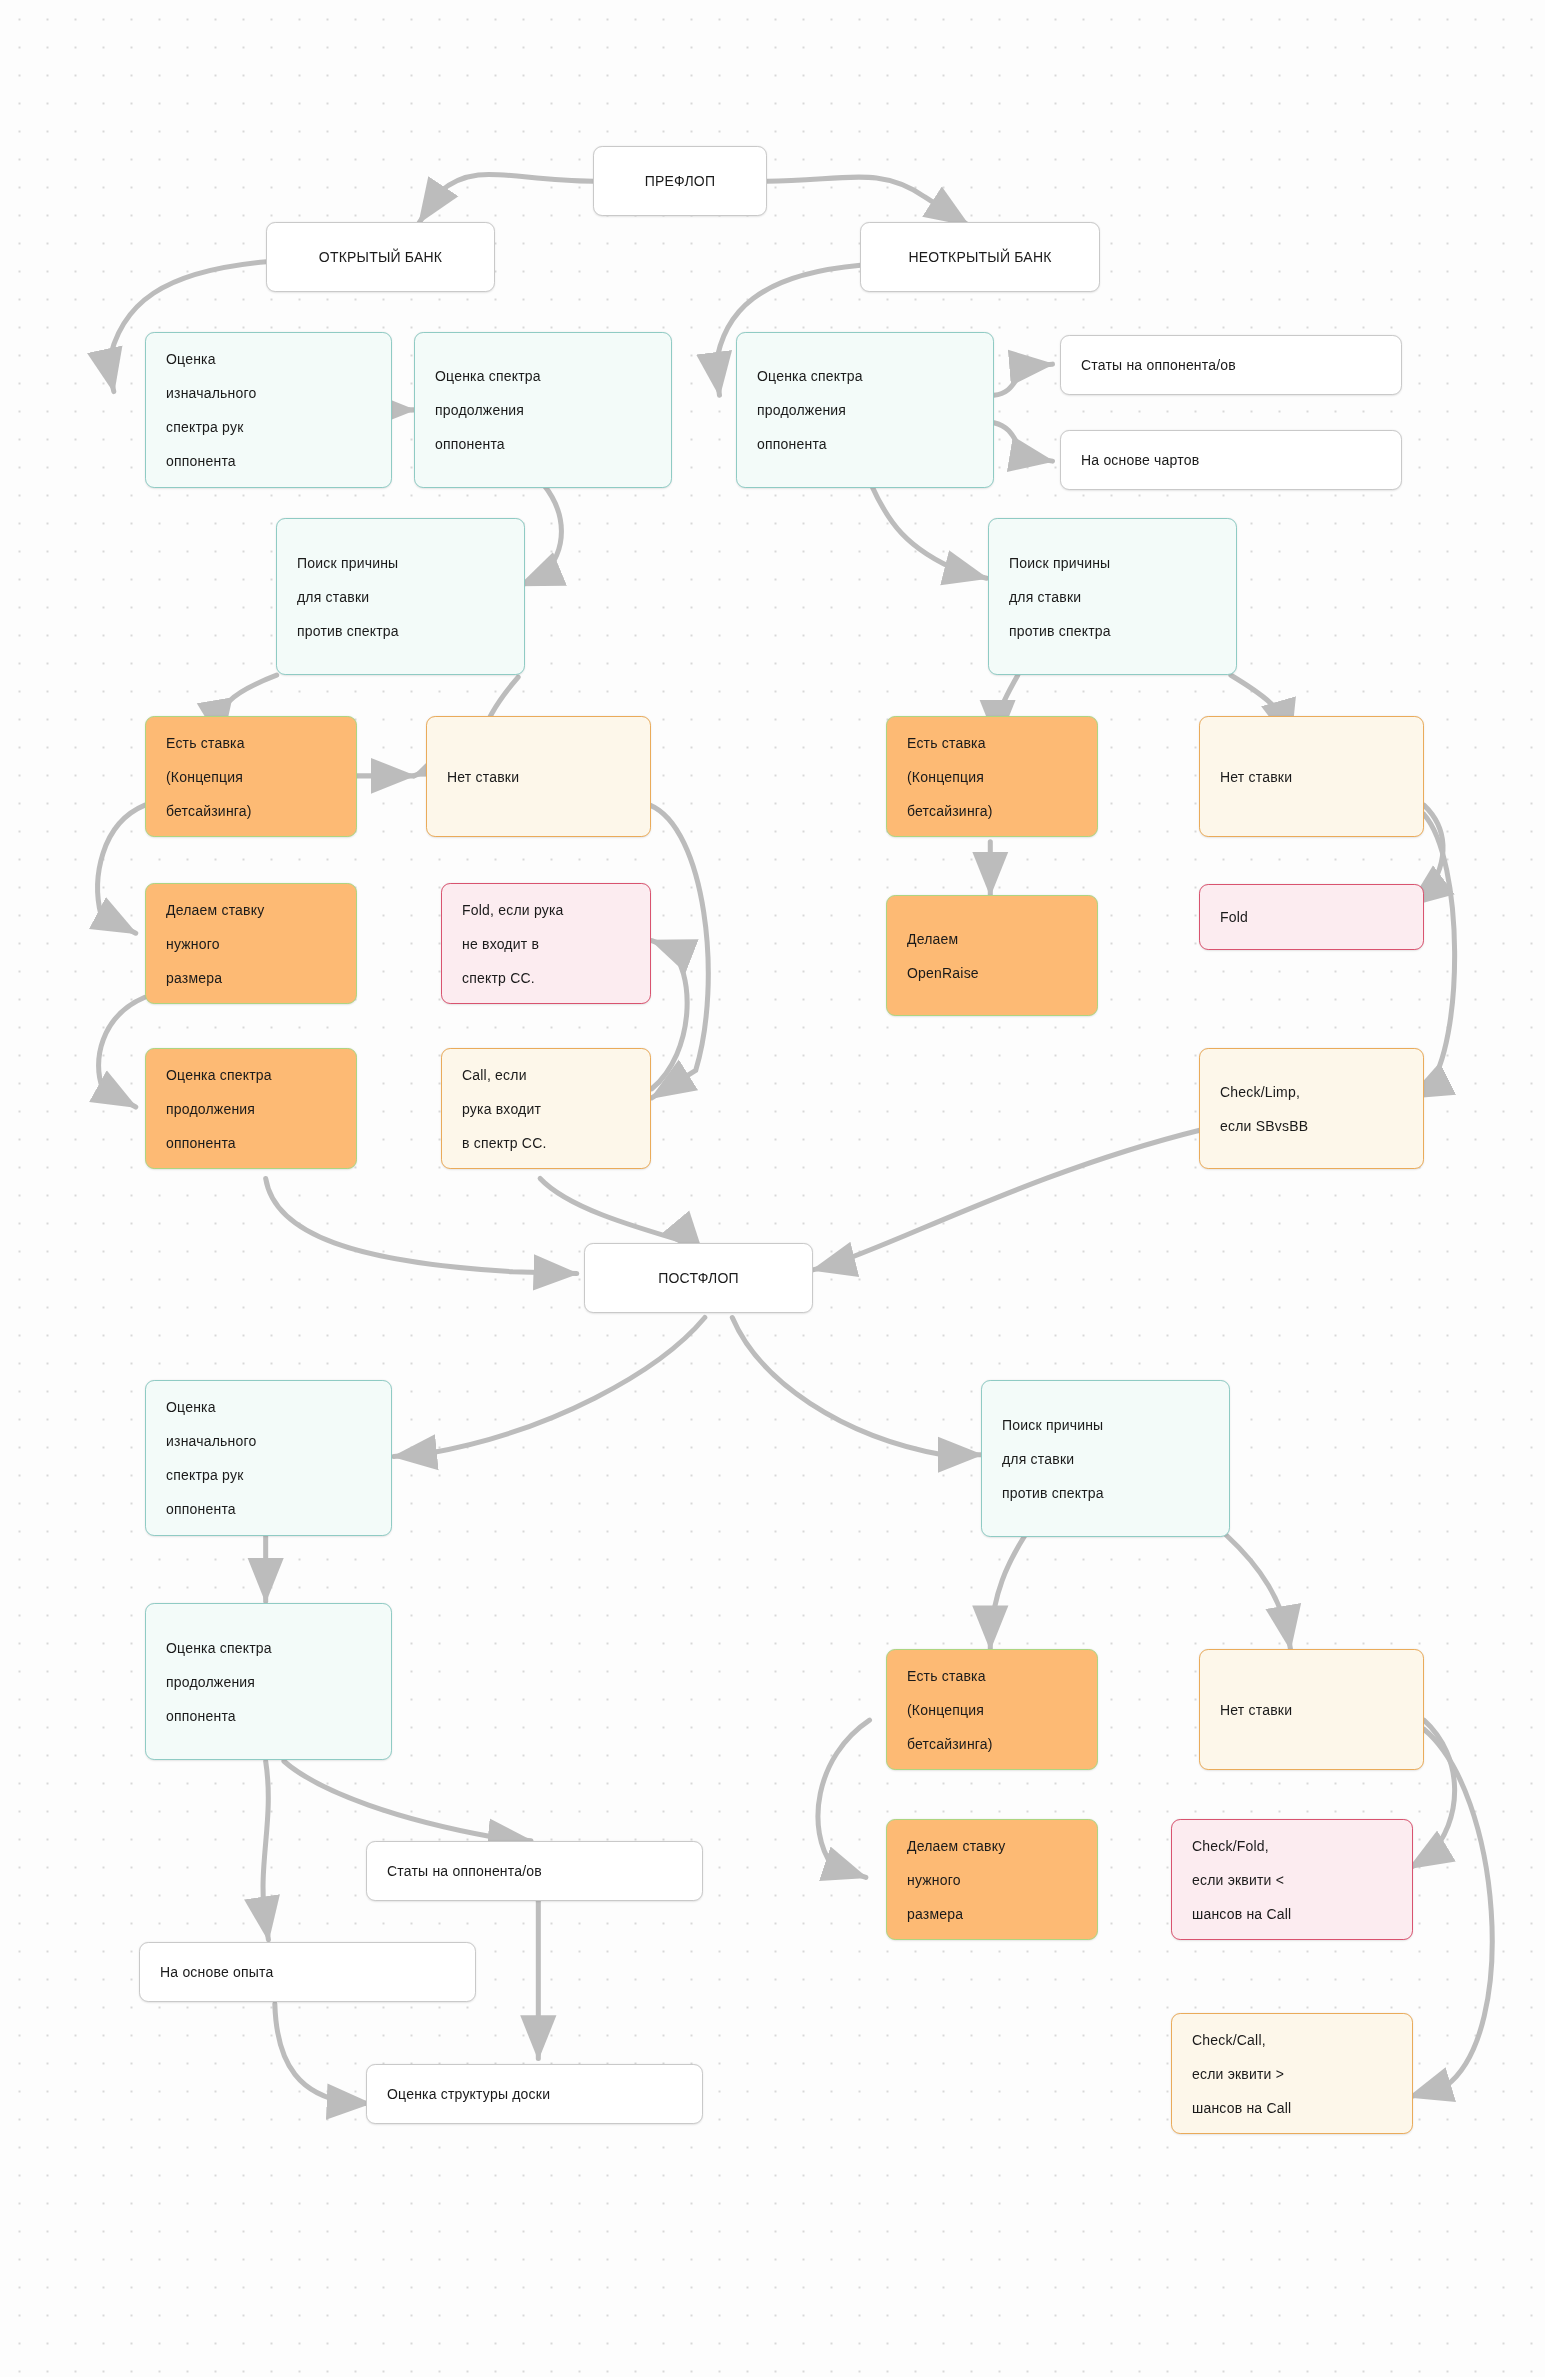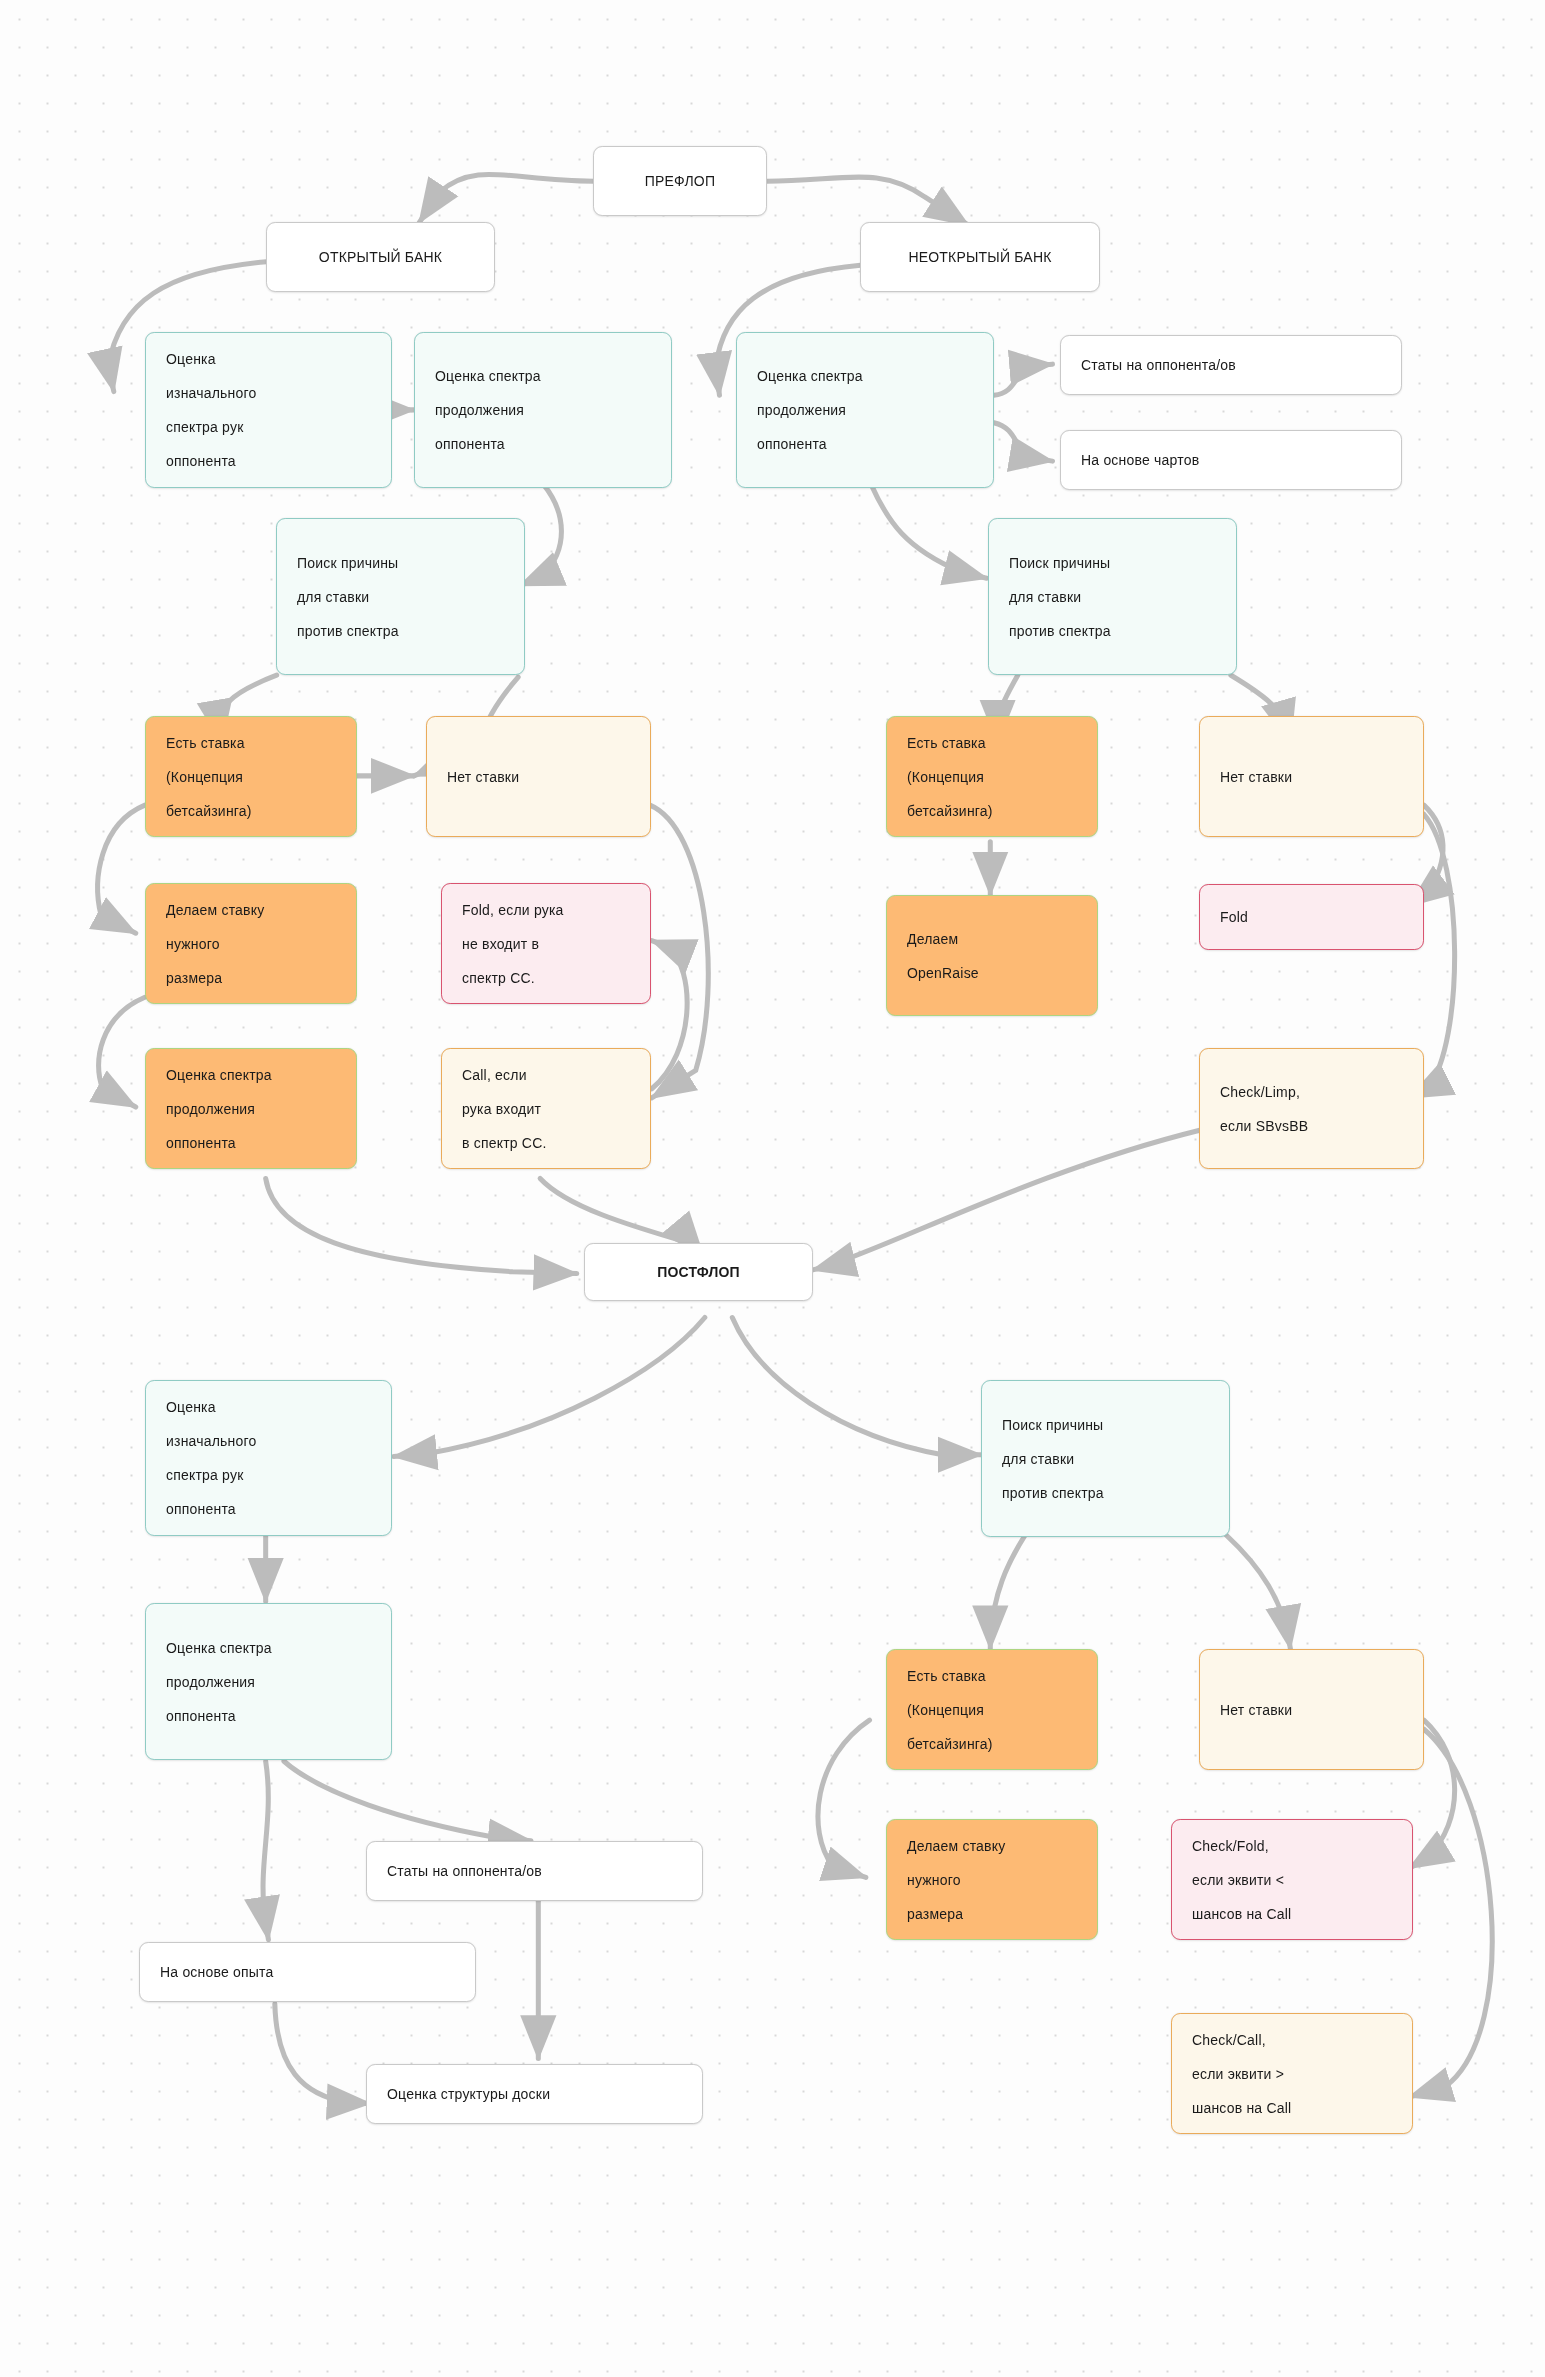--- a/index.html
+++ b/index.html
@@ -233,21 +233,21 @@
   <span class="txt">Call, если
 рука входит
 в спектр CC.</span>
 </div>
 
 <div class="node orange" style="left:1199px;top:1048px;width:225px;height:121px;">
   <span class="txt">Check/Limp,
 если SBvsBB</span>
 </div>
 
-<div class="node plain center" style="left:584px;top:1243px;width:229px;height:58px;font-weight:bold;">
+<div class="node plain center" style="left:584px;top:1243px;width:229px;height:70px;">
   <span class="txt">ПОСТФЛОП</span>
 </div>
 
 <div class="node teal" style="left:145px;top:1380px;width:247px;height:156px;">
   <span class="txt">Оценка
 изначального
 спектра рук
 оппонента</span>
 </div>
 

